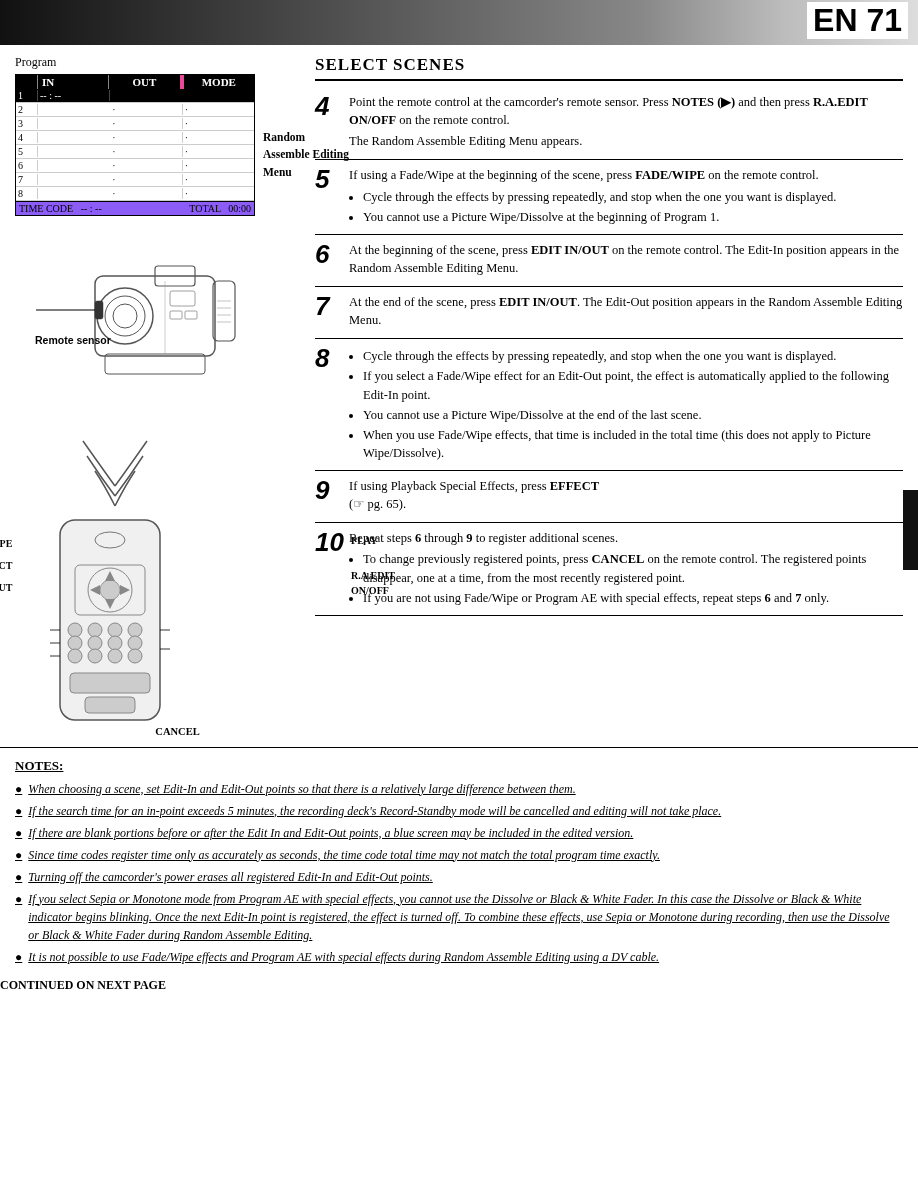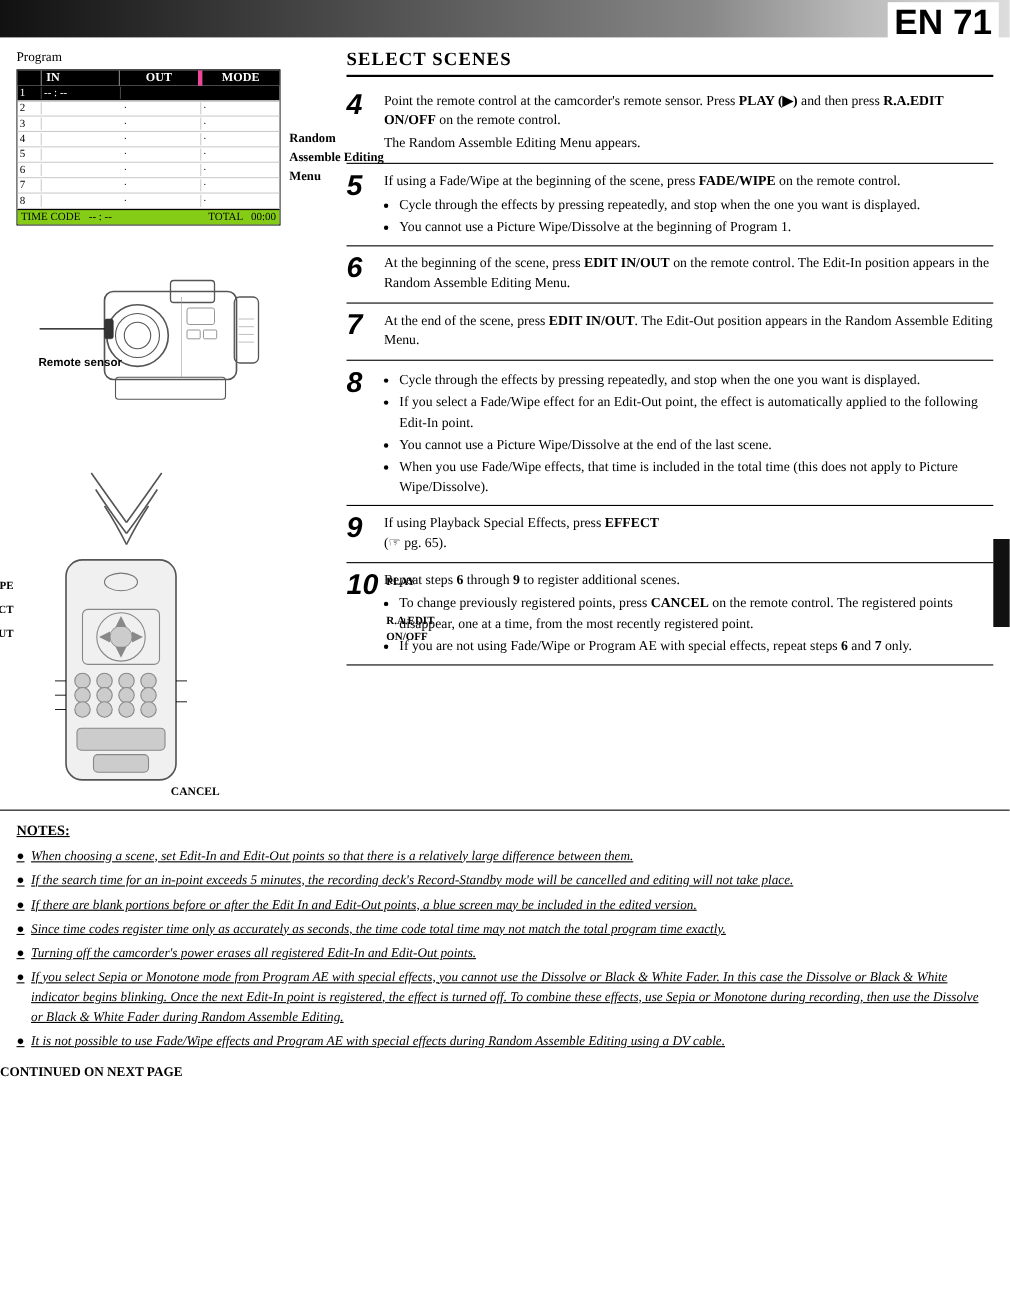--- a/index.html
+++ b/index.html
@@ -9,21 +9,21 @@
       font-family: Times New Roman, serif;
       font-size: 13px;
       background: #fff;
       color: #000;
       position: relative;
     }
 
     
     .top-banner {
       width: 100%;
-      height: 34px;
+      height: 45px;
       background: linear-gradient(to right, #111 0%, #555 40%, #888 70%, #bbb 85%, #ddd 100%);
       position: relative;
     }
     .en-badge {
       position: absolute;
       right: 10px;
       top: 2px;
       font-size: 32px;
       font-weight: bold;
       font-family: Arial, sans-serif;
@@ -82,21 +82,21 @@
 
     .program-row.row1 { background: #000; color: #fff; }
     .program-row.row1 .col-num, .program-row.row1 .col-in,
     .program-row.row1 .col-out, .program-row.row1 .col-mode { border-color: #444; color: #fff; }
 
     .program-footer {
       display: flex;
       justify-content: space-between;
       font-size: 10px;
       padding: 1px 3px;
-      background: #84cc16;
+      background: #8b5cf6;
       border-top: 1px solid #000;
     }
 
     
     .right-col {
       flex: 1;
       padding-left: 10px;
     }
 
     .section-title {
@@ -373,21 +373,21 @@
       </div>
     </div>
   </div>
 
   <div class="right-col">
     <div class="section-title">SELECT SCENES</div>
 
     <div class="step">
       <div class="step-num">4</div>
       <div class="step-content">
-        <p>Point the remote control at the camcorder's remote sensor. Press <span class="bold">PLAY (▶)</span> and then press <span class="bold">R.A.EDIT ON/OFF</span> on the remote control.</p>
+        <p>Point the remote control at the camcorder's remote sensor. Press <span class="bold">NOTES (▶)</span> and then press <span class="bold">R.A.EDIT ON/OFF</span> on the remote control.</p>
         <p>The Random Assemble Editing Menu appears.</p>
       </div>
     </div>
 
     <div class="step">
       <div class="step-num">5</div>
       <div class="step-content">
         <p>If using a Fade/Wipe at the beginning of the scene, press <span class="bold">FADE/WIPE</span> on the remote control.</p>
         <ul>
           <li>Cycle through the effects by pressing repeatedly, and stop when the one you want is displayed.</li>

